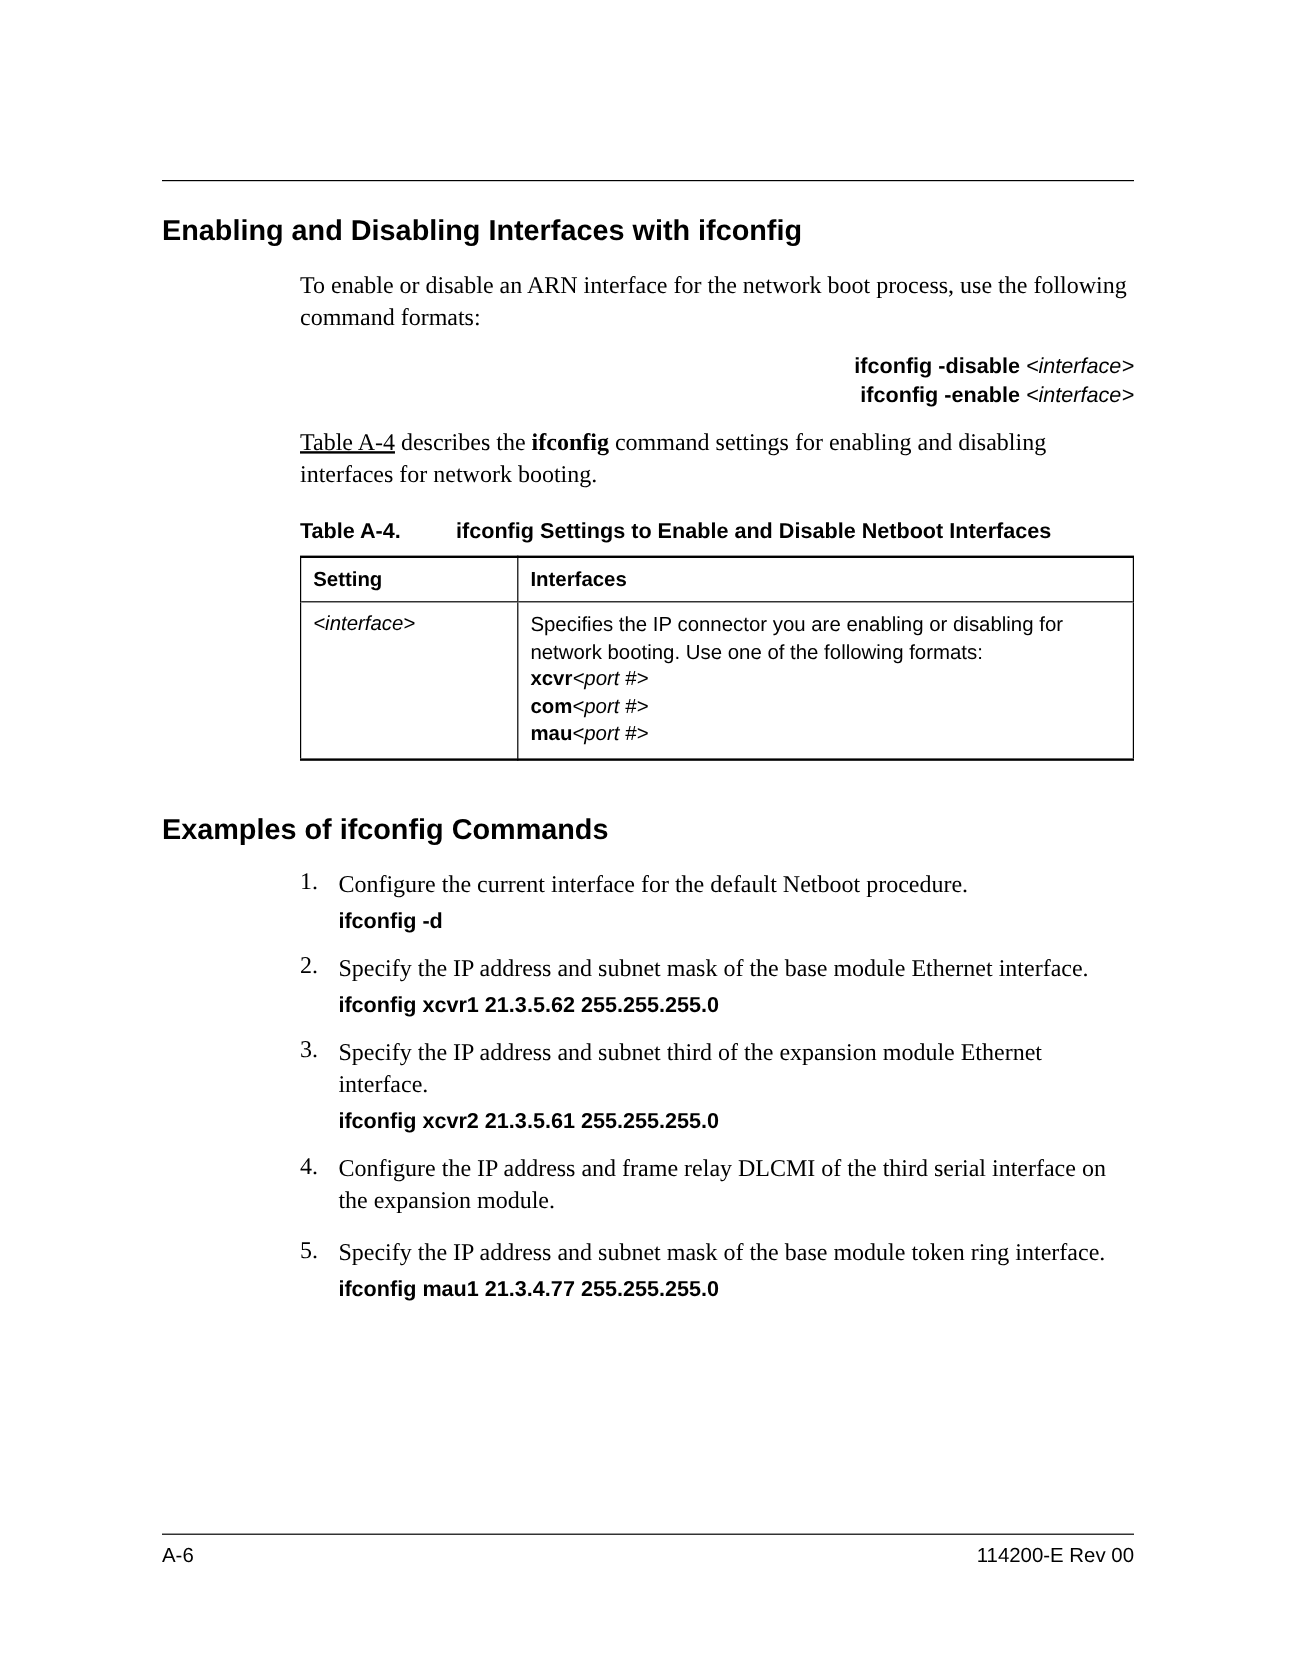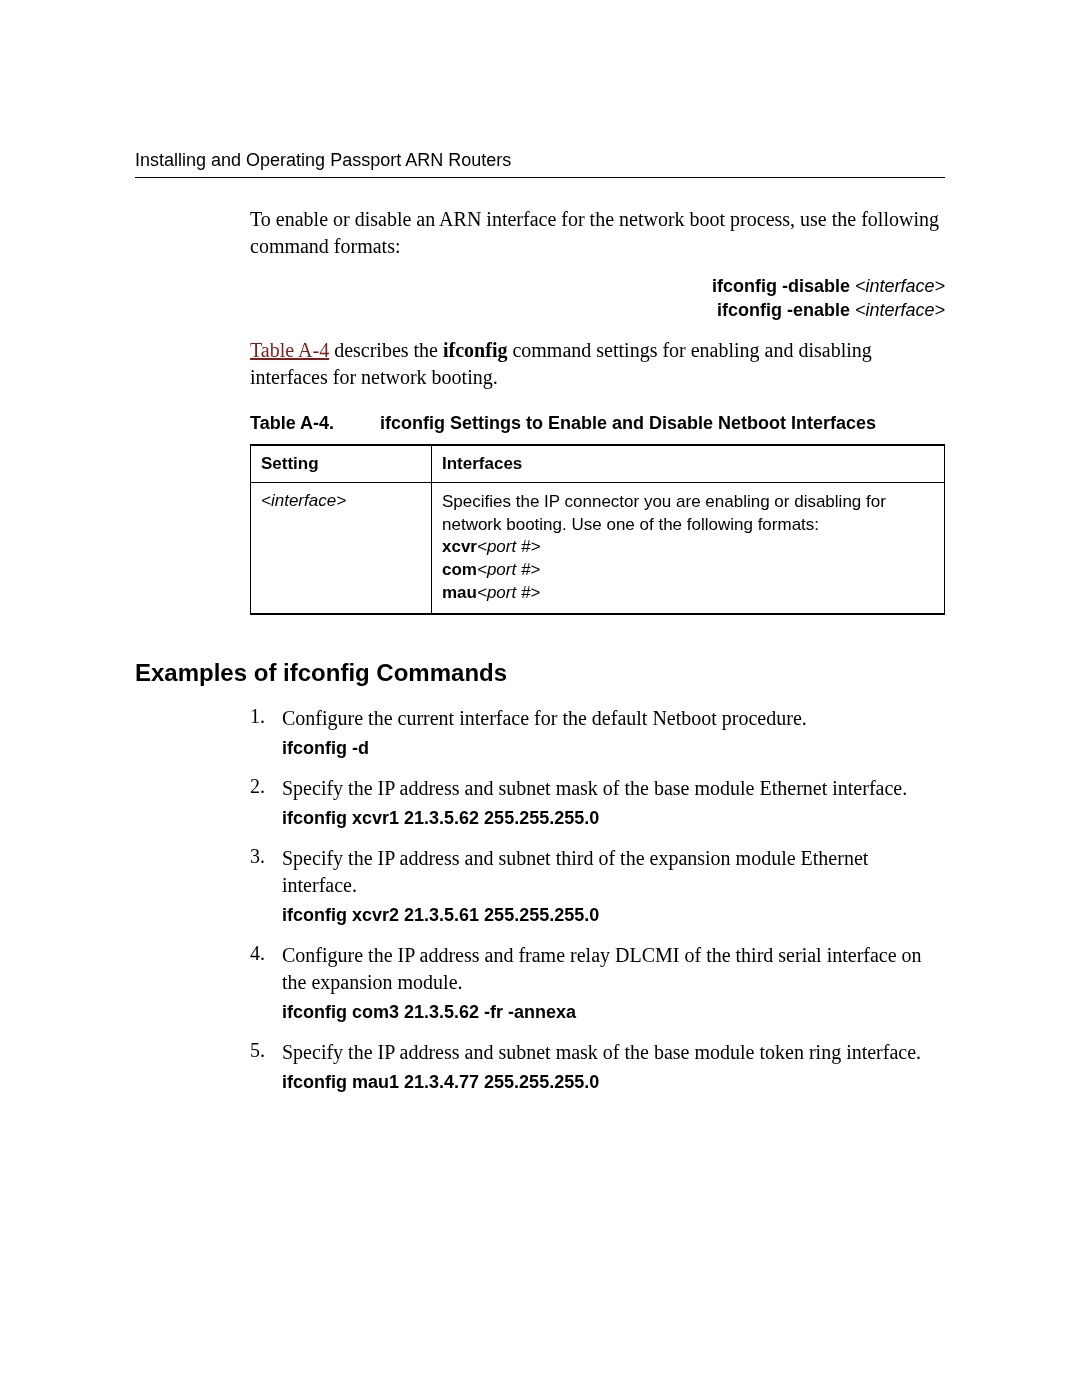--- a/index.html
+++ b/index.html
@@ -43,21 +43,21 @@
   .cmd-block {
     font-family: Arial, Helvetica, sans-serif;
     font-size: 18px;
     line-height: 1.35;
     margin: 0 0 14px 0;
     text-align: right;
   }
   .cmd-block .bold { font-weight: bold; }
   .cmd-block .ital { font-style: italic; }
   a.xref {
-    color: #7f1d1d;
+    color: #000000;
     text-decoration: underline;
   }
   .table-caption {
     font-family: Arial, Helvetica, sans-serif;
     font-weight: bold;
     font-size: 18px;
     margin: 22px 0 10px 0;
   }
   .table-caption .tlabel { display:inline-block; width: 130px; }
   table.settings {
@@ -125,23 +125,23 @@
     justify-content: space-between;
     font-family: Arial, Helvetica, sans-serif;
     font-size: 17px;
   }
 </style>
 </head>
 <body>
 
 <div class="page">
 
-  <div class="running-header">Installing and Operating Passport ARN Routers</div>
   <hr class="header-rule">
 
+  <h2 class="section">Enabling and Disabling Interfaces with ifconfig</h2>
 
   <div class="body-indent">
     <p class="body">To enable or disable an ARN interface for the network boot process, use the following command formats:</p>
 
     <div class="cmd-block">
       <div>
         <span class="bold">ifconfig -disable </span><span class="ital">&lt;interface&gt;</span>
       </div>
       <div>
         <span class="bold">ifconfig -enable </span><span class="ital">&lt;interface&gt;</span>
@@ -201,27 +201,33 @@
         <div class="num">3.</div>
         <div class="content">
           <div class="ex-text">Specify the IP address and subnet third of the expansion module Ethernet interface.</div>
           <div class="ex-cmd">ifconfig xcvr2 21.3.5.61 255.255.255.0</div>
         </div>
       </li>
       <li>
         <div class="num">4.</div>
         <div class="content">
           <div class="ex-text">Configure the IP address and frame relay DLCMI of the third serial interface on the expansion module.</div>
-          <div class="ex-cmd">ifconfig com3 21.3.5.62 -fr -annexa</div>
         </div>
       </li>
       <li>
         <div class="num">5.</div>
         <div class="content">
           <div class="ex-text">Specify the IP address and subnet mask of the base module token ring interface.</div>
           <div class="ex-cmd">ifconfig mau1 21.3.4.77 255.255.255.0</div>
         </div>
       </li>
     </ol>
   </div>
 
+  <div class="footer">
+    <hr class="footer-rule">
+    <div class="footer-row">
+      <span>A-6</span>
+      <span>114200-E Rev 00</span>
+    </div>
+  </div>
 
 </div>
 
 </body></html>

